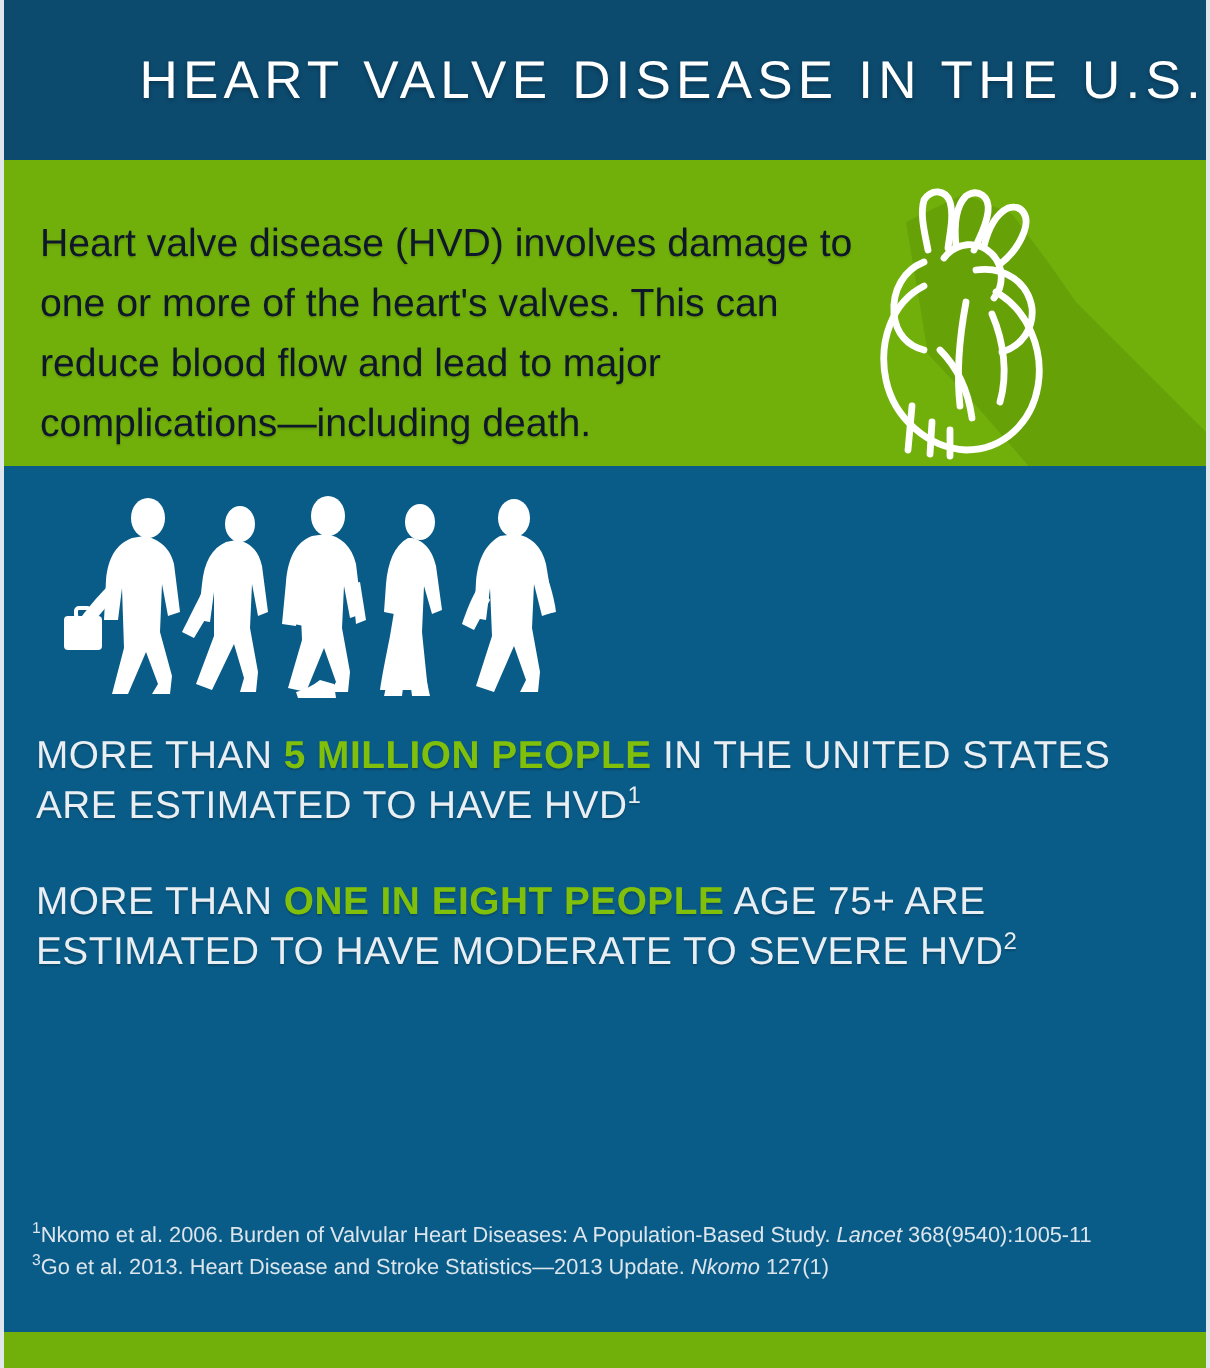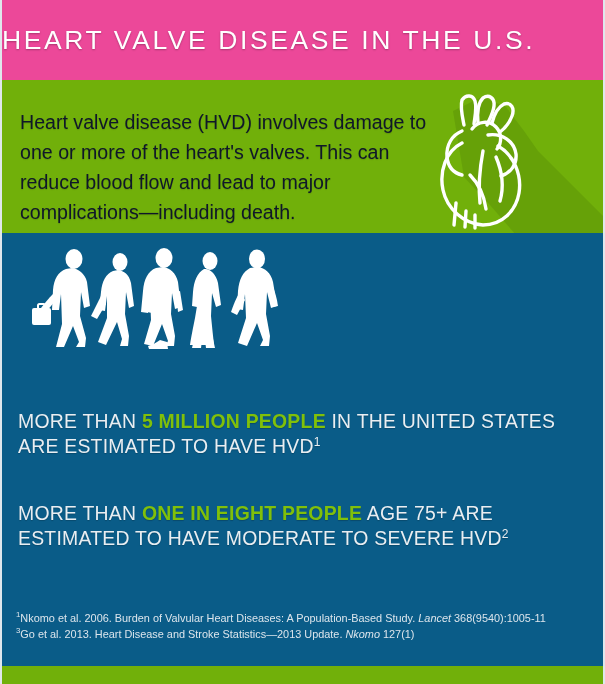--- a/index.html
+++ b/index.html
@@ -21,24 +21,24 @@
     border-right: 2px solid #dfe7ec;
     background: #0b5d89;
     overflow: hidden;
   }
 
   
   .header-band {
     position: absolute;
     left: 0; right: 0; top: 0;
     height: 80px;
-    background: #ec4899;
+    background: #0c4a6e;
     display: flex;
     align-items: center;
-    justify-content: flex-start;
+    justify-content: flex-end;
   }
   .header-title {
     color: #ffffff;
     font-size: 26.5px;
     letter-spacing: 2.6px;
     font-weight: 400;
     text-align: center;
     white-space: nowrap;
     text-shadow: 0 1px 2px rgba(0,0,0,0.28);
   }
@@ -105,21 +105,20 @@
     right: 14px;
     top: 133px;
   }
   .stat-line {
     color: #e9eef2;
     font-size: 19.4px;
     line-height: 24.5px;
     letter-spacing: 0.25px;
     margin-bottom: 24px;
     text-shadow: 0 1px 1px rgba(0,0,0,0.2);
-    margin-top: 43px;
   }
   .stat-line:last-child { margin-bottom: 0; }
   .hl {
     color: #80c00a;
     font-weight: bold;
   }
   sup {
     font-size: 0.62em;
     vertical-align: super;
     line-height: 0;

